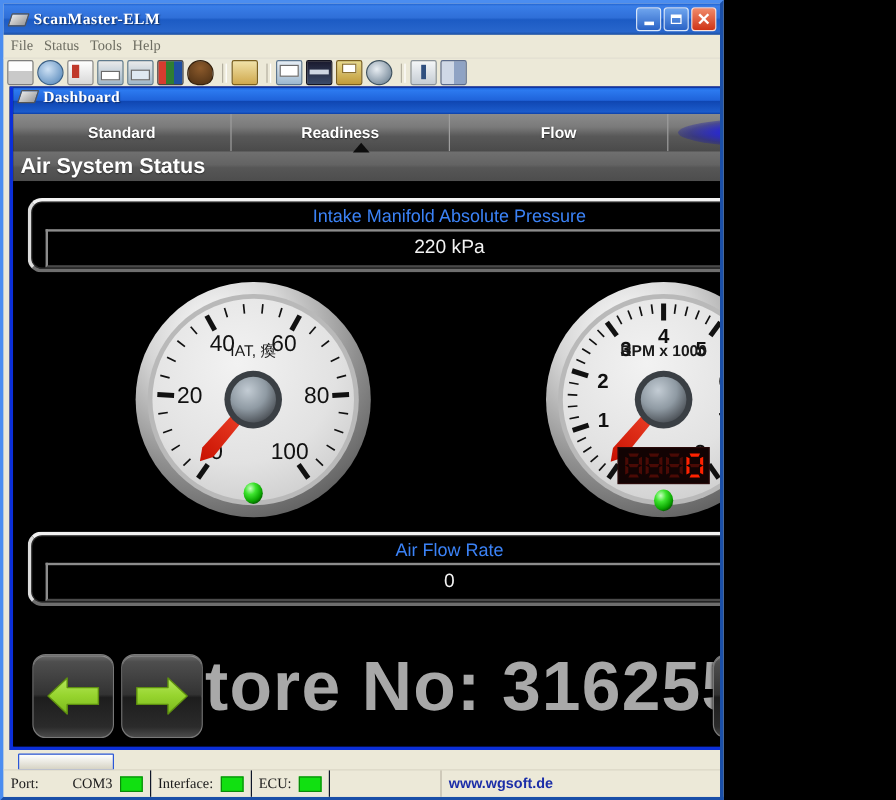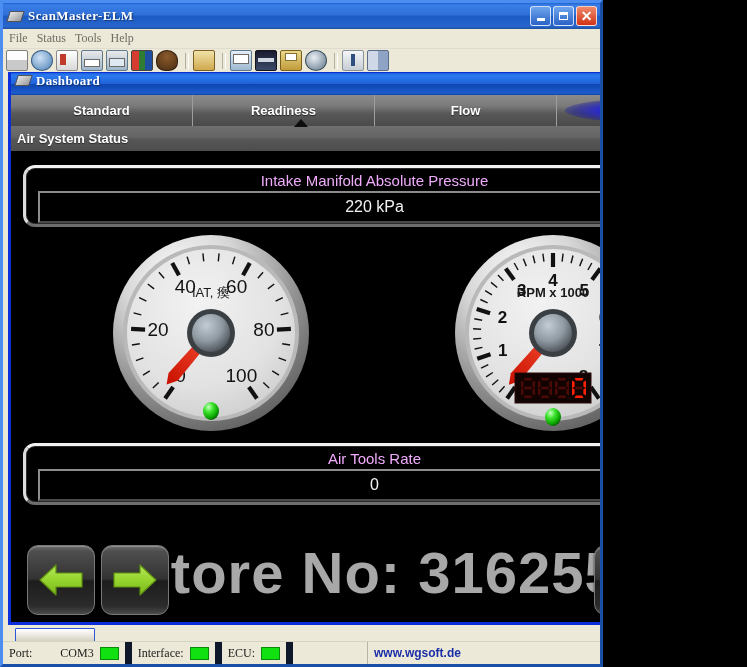--- a/index.html
+++ b/index.html
@@ -199,21 +199,21 @@
     border-radius: 50%;
   }
   .tab span { position: relative; z-index: 2; }
 
   .status-header {
     height: 25px;
     flex: 0 0 auto;
     background: linear-gradient(to bottom,#707070 0%, #636363 45%, #565656 55%, #4d4d4d 100%);
     display:flex; align-items:center;
     padding-left: 6px;
-    color:#fff; font-size:13px; font-weight:bold;
+    color:#fff; font-size:18px; font-weight:bold;
     font-family:"Liberation Sans", sans-serif;
     text-shadow: 0 1px 1px rgba(0,0,0,.5);
     position: relative;
   }
   .tab-marker {
     position:absolute;
     left: 283px; top: -7px;
     width:0;height:0;
     border-left:7px solid transparent;
     border-right:7px solid transparent;
@@ -253,21 +253,21 @@
     background: #000;
     border: 3px solid;
     border-color: #f2f2f2 #8e8e8e #6e6e6e #dcdcdc;
     box-shadow: inset 0 0 0 1px #2a2a2a;
     box-sizing: border-box;
     padding: 3px 8px 6px 8px;
     z-index: 50;
   }
   .readout-title {
     text-align:center;
-    color:#f0abfc;
+    color:#3b82f6;
     font-size:15px;
     font-family:"Liberation Sans", sans-serif;
     line-height: 19px;
     height: 19px;
   }
   .readout-value-box {
     margin: 1px 4px 0 4px;
     height: 28px;
     border: 2px solid;
     border-color: #8c8c8c #4a4a4a #4a4a4a #8c8c8c;
@@ -341,21 +341,21 @@
     background: #ece9d8;
     display:flex; align-items:stretch;
     font-family:"Liberation Serif", serif;
     font-size: 12px;
     color:#2a2a2a;
     border-top: 1px solid #d7d3c3;
   }
   .sb-cell {
     display:flex; align-items:center;
     padding: 0 6px;
-    border-right: 7px solid #0f172a;
+    border-right: 1px solid #0f172a;
     gap: 6px;
     white-space: nowrap;
   }
   .sb-cell.grow { flex: 1 1 auto; border-right: 1px solid #b9b5a5; }
   .sb-cell.link { flex: 0 0 auto; border-right:none; width: 220px; }
   .sb-led {
     width: 17px; height: 11px;
     background: #11e011;
     border: 1px solid #0a8a0a;
     display:inline-block;
@@ -650,21 +650,21 @@
                 <polygon points="121.6,153.7 130.4,153.7 129.1,156.3 122.9,156.3" fill="#4a0a05"></polygon>
               </g>
 
             <ellipse cx="100" cy="184" rx="8" ry="9" fill="url(#ledGreenG)"></ellipse>
           </svg>
         </div>
 
         <div class="watermark">Store No: 316255</div>
 
         <div class="readout" id="panel-maf">
-          <div class="readout-title">Air Tools Rate</div>
+          <div class="readout-title">Air Flow Rate</div>
           <div class="readout-value-box">0</div>
           <div class="led red"></div>
         </div>
 
         <div class="btn-row">
 
           <div class="glossy-btn" id="btn-prev">
             <svg class="arrow-svg" width="46" height="40" viewBox="0 0 46 40">
               <defs>
                 <linearGradient id="grnG" x1="0" y1="0" x2="0" y2="1">

